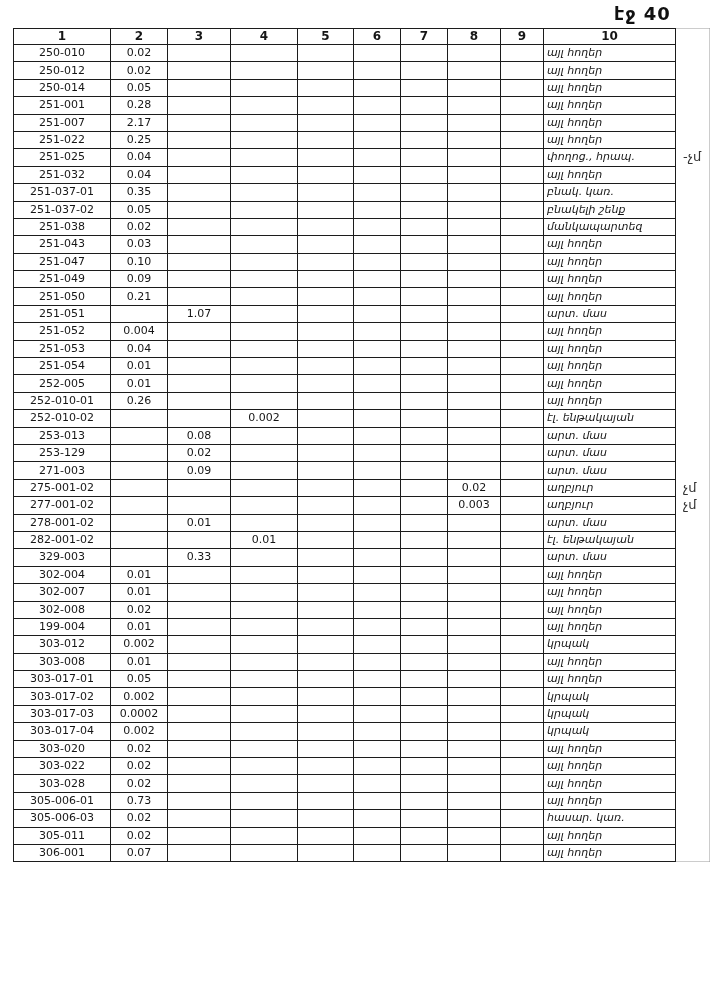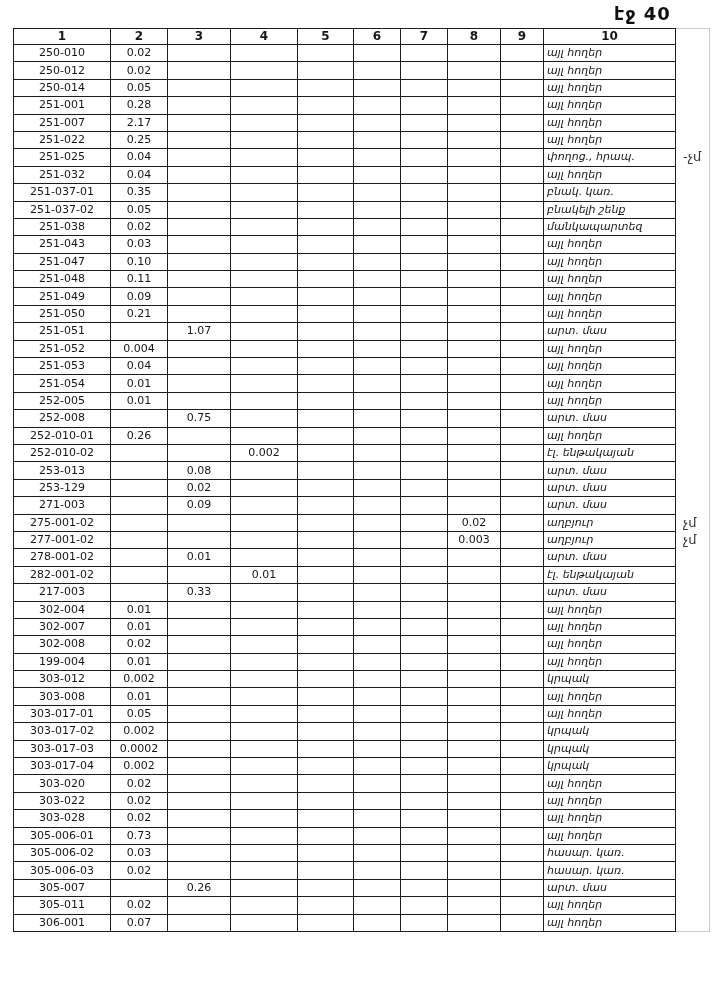--- a/index.html
+++ b/index.html
@@ -259,33 +259,20 @@
         <td class="value-cell"></td>
         <td class="value-cell"></td>
         <td class="value-cell"></td>
         <td class="value-cell"></td>
         <td class="value-cell"></td>
         <td class="value-cell"></td>
         <td class="use-cell">այլ հողեր</td>
         <td class="note-cell"></td>
       </tr>
       <tr>
-        <td class="code-cell">251-048</td>
-        <td class="value-cell">0.11</td>
-        <td class="value-cell"></td>
-        <td class="value-cell"></td>
-        <td class="value-cell"></td>
-        <td class="value-cell"></td>
-        <td class="value-cell"></td>
-        <td class="value-cell"></td>
-        <td class="value-cell"></td>
-        <td class="use-cell">այլ հողեր</td>
-        <td class="note-cell"></td>
-      </tr>
-      <tr>
         <td class="code-cell">251-049</td>
         <td class="value-cell">0.09</td>
         <td class="value-cell"></td>
         <td class="value-cell"></td>
         <td class="value-cell"></td>
         <td class="value-cell"></td>
         <td class="value-cell"></td>
         <td class="value-cell"></td>
         <td class="value-cell"></td>
         <td class="use-cell">այլ հողեր</td>
@@ -363,33 +350,20 @@
         <td class="value-cell"></td>
         <td class="value-cell"></td>
         <td class="value-cell"></td>
         <td class="value-cell"></td>
         <td class="value-cell"></td>
         <td class="value-cell"></td>
         <td class="use-cell">այլ հողեր</td>
         <td class="note-cell"></td>
       </tr>
       <tr>
-        <td class="code-cell">252-008</td>
-        <td class="value-cell"></td>
-        <td class="value-cell">0.75</td>
-        <td class="value-cell"></td>
-        <td class="value-cell"></td>
-        <td class="value-cell"></td>
-        <td class="value-cell"></td>
-        <td class="value-cell"></td>
-        <td class="value-cell"></td>
-        <td class="use-cell">արտ. մաս</td>
-        <td class="note-cell"></td>
-      </tr>
-      <tr>
         <td class="code-cell">252-010-01</td>
         <td class="value-cell">0.26</td>
         <td class="value-cell"></td>
         <td class="value-cell"></td>
         <td class="value-cell"></td>
         <td class="value-cell"></td>
         <td class="value-cell"></td>
         <td class="value-cell"></td>
         <td class="value-cell"></td>
         <td class="use-cell">այլ հողեր</td>
@@ -493,21 +467,21 @@
         <td class="value-cell">0.01</td>
         <td class="value-cell"></td>
         <td class="value-cell"></td>
         <td class="value-cell"></td>
         <td class="value-cell"></td>
         <td class="value-cell"></td>
         <td class="use-cell">էլ. ենթակայան</td>
         <td class="note-cell"></td>
       </tr>
       <tr>
-        <td class="code-cell">217-003</td>
+        <td class="code-cell">329-003</td>
         <td class="value-cell"></td>
         <td class="value-cell">0.33</td>
         <td class="value-cell"></td>
         <td class="value-cell"></td>
         <td class="value-cell"></td>
         <td class="value-cell"></td>
         <td class="value-cell"></td>
         <td class="value-cell"></td>
         <td class="use-cell">արտ. մաս</td>
         <td class="note-cell"></td>
@@ -688,56 +662,30 @@
         <td class="value-cell"></td>
         <td class="value-cell"></td>
         <td class="value-cell"></td>
         <td class="value-cell"></td>
         <td class="value-cell"></td>
         <td class="value-cell"></td>
         <td class="use-cell">այլ հողեր</td>
         <td class="note-cell"></td>
       </tr>
       <tr>
-        <td class="code-cell">305-006-02</td>
-        <td class="value-cell">0.03</td>
+        <td class="code-cell">305-006-03</td>
+        <td class="value-cell">0.02</td>
         <td class="value-cell"></td>
         <td class="value-cell"></td>
         <td class="value-cell"></td>
         <td class="value-cell"></td>
         <td class="value-cell"></td>
         <td class="value-cell"></td>
         <td class="value-cell"></td>
         <td class="use-cell">հասար. կառ.</td>
-        <td class="note-cell"></td>
-      </tr>
-      <tr>
-        <td class="code-cell">305-006-03</td>
-        <td class="value-cell">0.02</td>
-        <td class="value-cell"></td>
-        <td class="value-cell"></td>
-        <td class="value-cell"></td>
-        <td class="value-cell"></td>
-        <td class="value-cell"></td>
-        <td class="value-cell"></td>
-        <td class="value-cell"></td>
-        <td class="use-cell">հասար. կառ.</td>
-        <td class="note-cell"></td>
-      </tr>
-      <tr>
-        <td class="code-cell">305-007</td>
-        <td class="value-cell"></td>
-        <td class="value-cell">0.26</td>
-        <td class="value-cell"></td>
-        <td class="value-cell"></td>
-        <td class="value-cell"></td>
-        <td class="value-cell"></td>
-        <td class="value-cell"></td>
-        <td class="value-cell"></td>
-        <td class="use-cell">արտ. մաս</td>
         <td class="note-cell"></td>
       </tr>
       <tr>
         <td class="code-cell">305-011</td>
         <td class="value-cell">0.02</td>
         <td class="value-cell"></td>
         <td class="value-cell"></td>
         <td class="value-cell"></td>
         <td class="value-cell"></td>
         <td class="value-cell"></td>

